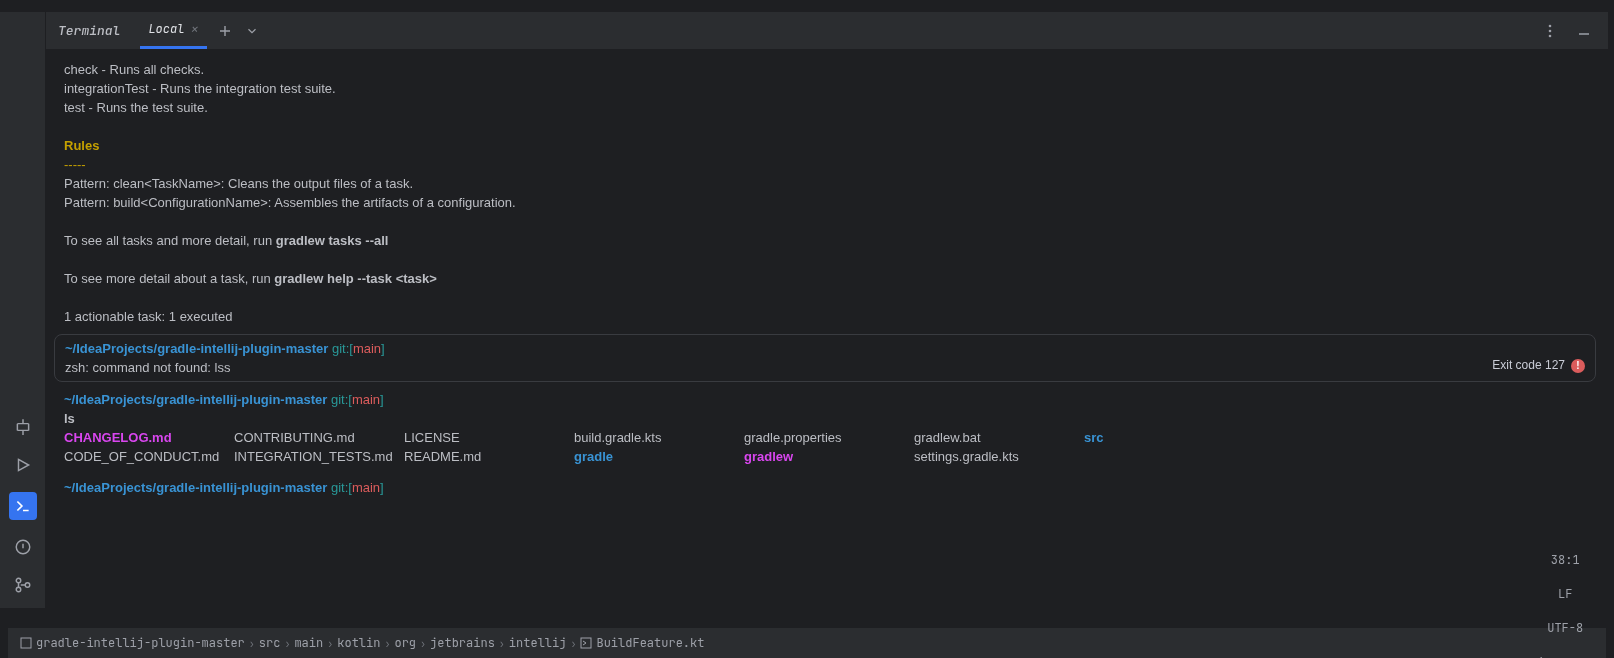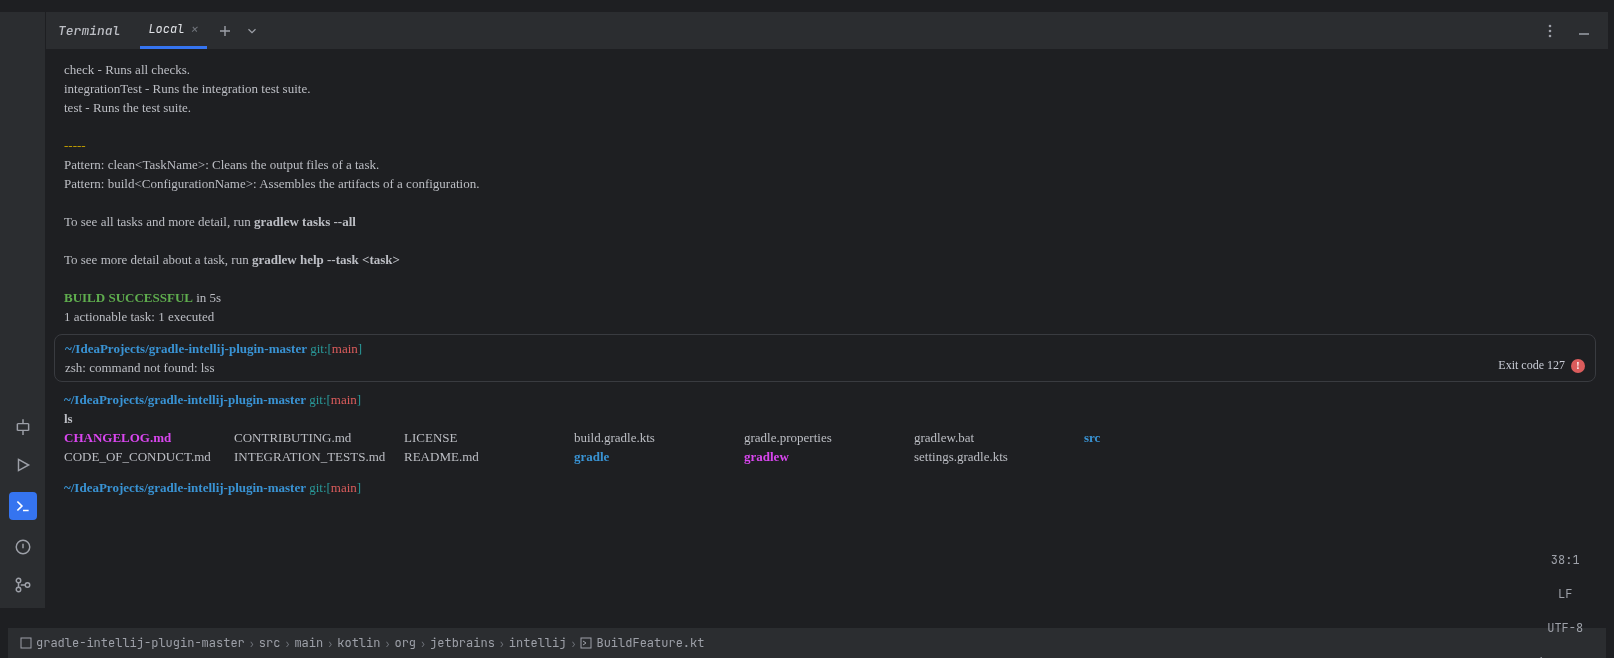--- a/index.html
+++ b/index.html
@@ -103,21 +103,21 @@
       margin-left: auto;
       display: flex;
       align-items: center;
       gap: 18px;
       padding-right: 16px;
     }
     .terminal-body {
       flex: 1;
       padding: 6px 12px 6px 8px;
       overflow: hidden;
-      font-family: Liberation Serif, serif;
+      font-family: Liberation Sans, sans-serif;
       line-height: 19px;
       font-size: 13px;
     }
     .block {
       margin-bottom: 4px;
       padding: 4px 10px;
     }
     .block.error-block {
       border: 1px solid #393b40;
       border-radius: 8px;
@@ -256,29 +256,29 @@
     </div>
   </div>
 
   <div class="terminal-body">
 
     <div class="block">
       <pre>check - Runs all checks.</pre>
       <pre>integrationTest - Runs the integration test suite.</pre>
       <pre>test - Runs the test suite.</pre>
       <pre> </pre>
+      <pre class="c-bold c-yellow">Rules</pre>
       <pre class="c-yellow">-----</pre>
       <pre>Pattern: clean&lt;TaskName&gt;: Cleans the output files of a task.</pre>
       <pre>Pattern: build&lt;ConfigurationName&gt;: Assembles the artifacts of a configuration.</pre>
       <pre> </pre>
       <pre><span>To see all tasks and more detail, run </span><span class="c-bold">gradlew tasks --all</span></pre>
       <pre> </pre>
       <pre><span>To see more detail about a task, run </span><span class="c-bold">gradlew help --task &lt;task&gt;</span></pre>
       <pre> </pre>
-      <pre><span class="c-green c-bold">BUILD SUCCESSFUL</span><span> in 5s</span></pre>
       <pre>1 actionable task: 1 executed</pre>
     </div>
 
     <div class="block error-block">
       <pre><span class="prompt-path">~/IdeaProjects/gradle-intellij-plugin-master</span> <span class="prompt-git">git:</span><span class="prompt-git">[</span><span class="prompt-branch">main</span><span class="prompt-git">]</span></pre>
       <pre>zsh: command not found: lss</pre>
       <div class="exit-code">
         <span>Exit code 127</span>
         <span class="err-dot">!</span>
       </div>

